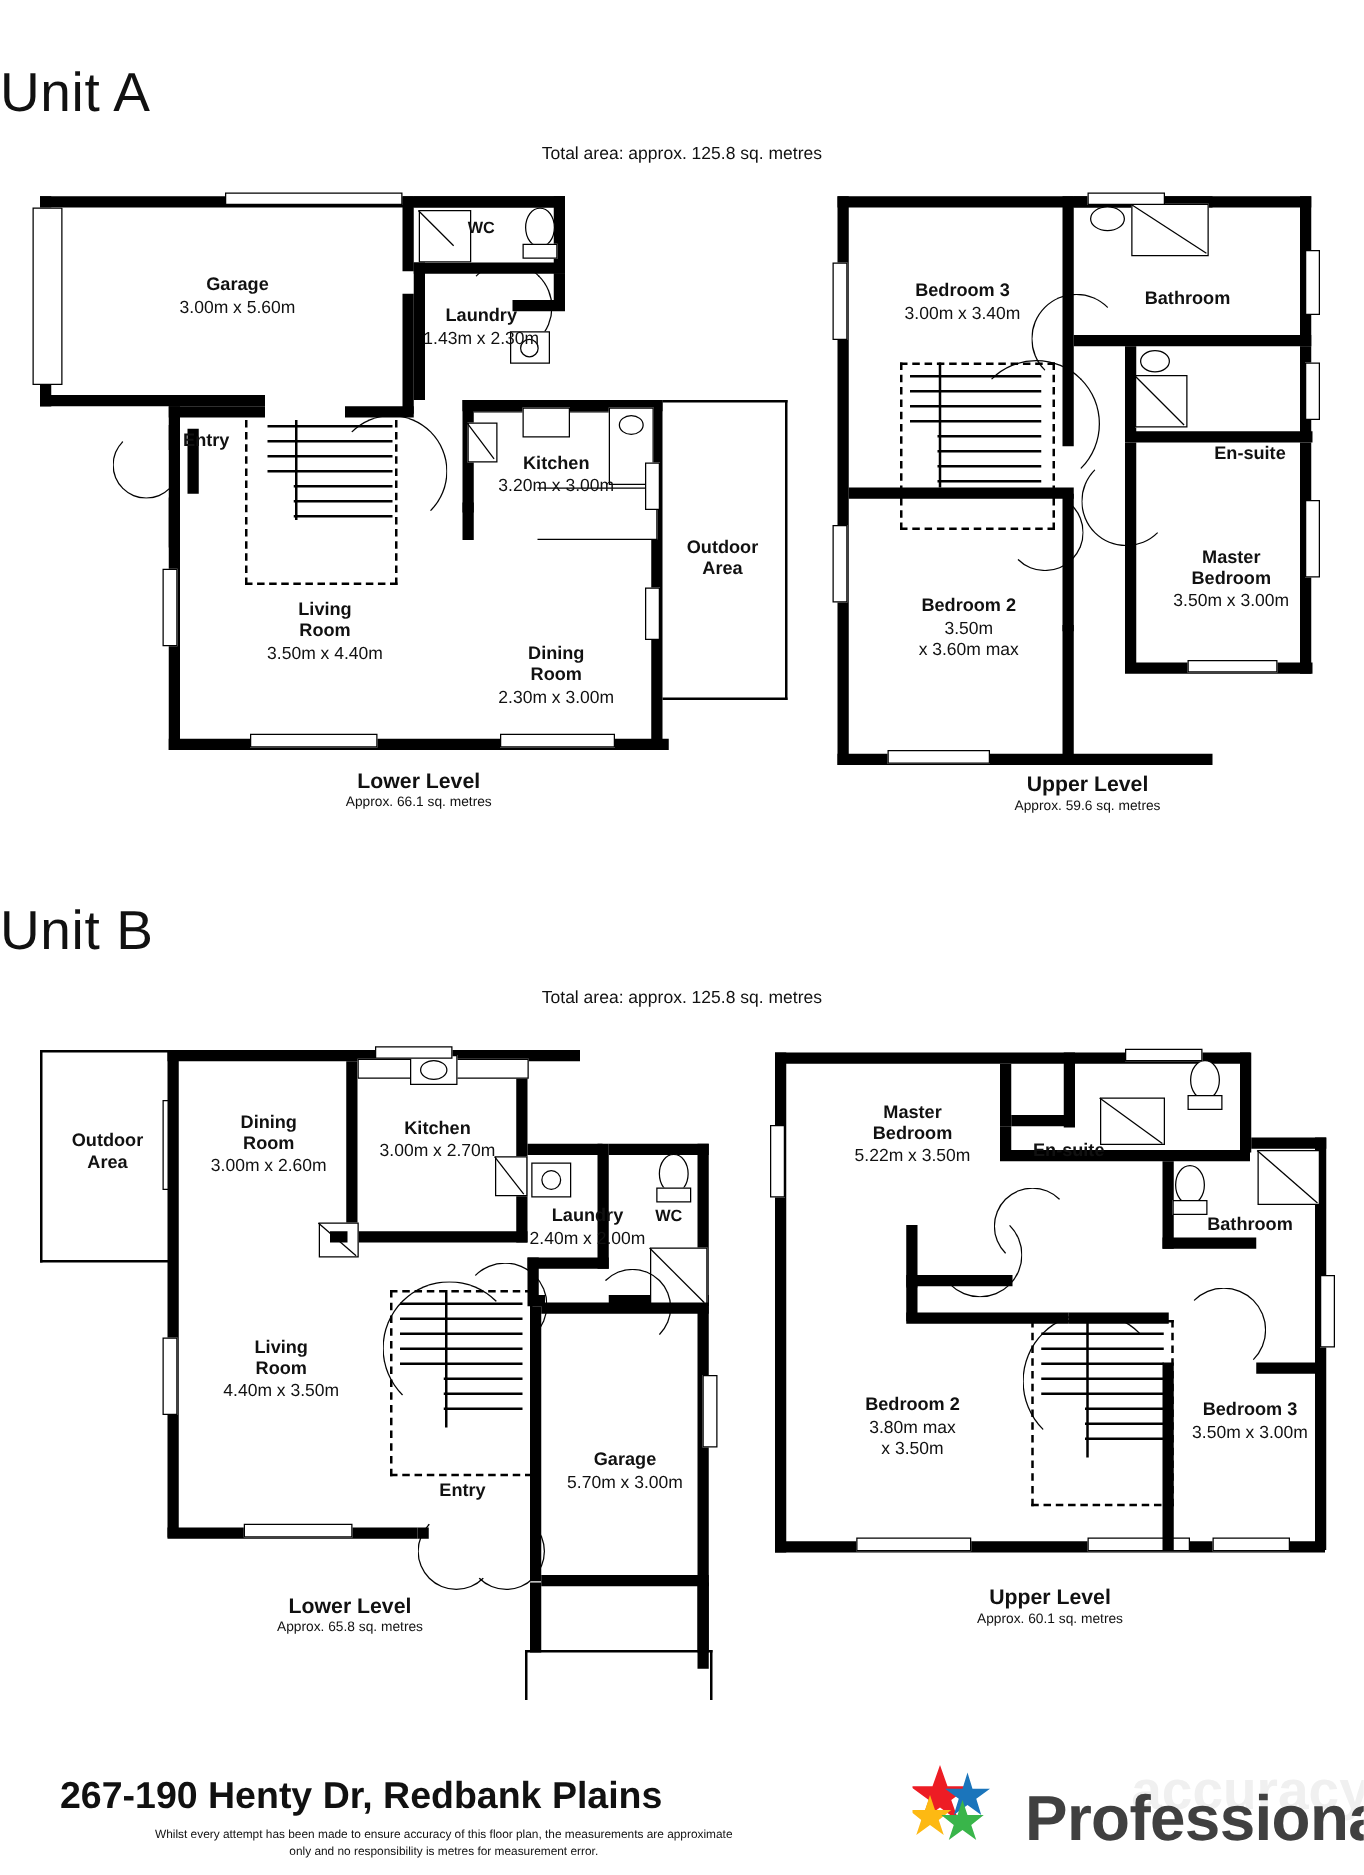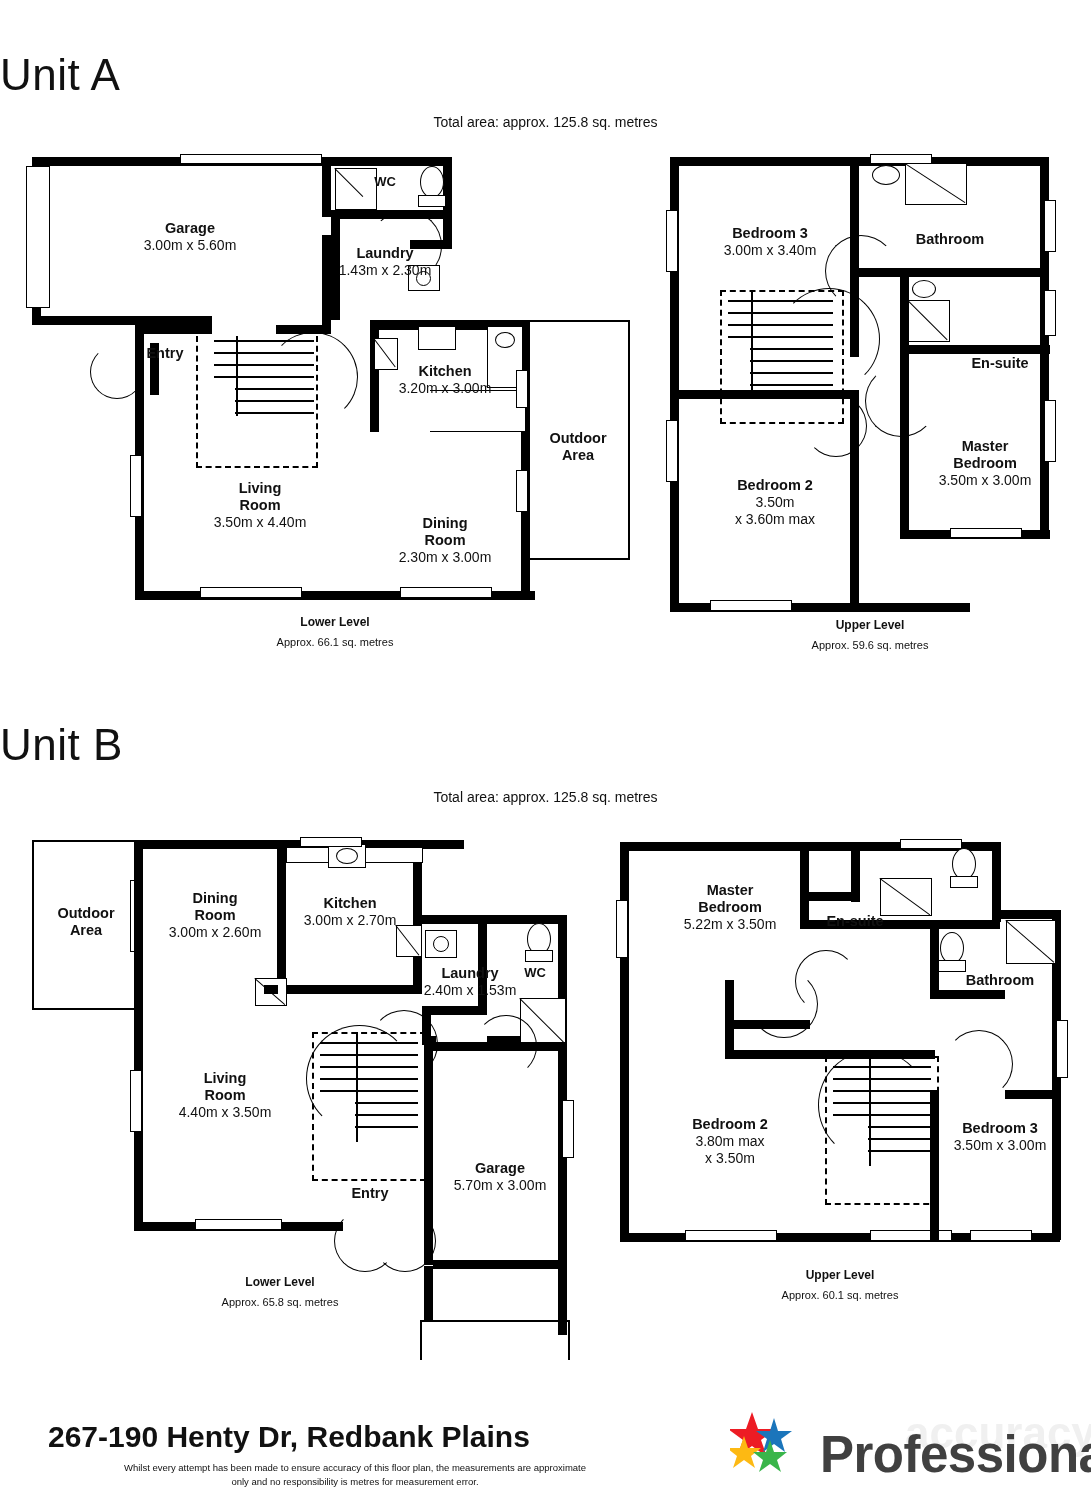--- a/index.html
+++ b/index.html
@@ -1,20 +1,20 @@
 <!DOCTYPE html>
 <html><head>
 <meta charset="utf-8">
 <style>
   html,body{margin:0;padding:0;background:#ffffff;}
   body{width:1091px;height:1500px;position:relative;font-family:"Liberation Sans",sans-serif;color:#111;overflow:hidden;}
   .abs{position:absolute;}
   .unit-title{font-size:44px;font-weight:400;text-align:left;width:100%;letter-spacing:0.5px;}
   .unit-sub{font-size:14px;text-align:center;width:100%;}
-  .level-title{font-size:12px;font-weight:bold;text-align:center;}
+  .level-title{font-size:17px;font-weight:bold;text-align:center;}
   .level-sub{font-size:11px;text-align:center;}
   .room{position:absolute;text-align:center;line-height:1.18;}
   .room .n{font-size:14.5px;font-weight:bold;display:block;}
   .room .d{font-size:14px;display:block;}
   .room.small .n{font-size:13px;}
   
   .w{position:absolute;background:#000;}
   .thin{position:absolute;background:#000;}
   .win{position:absolute;background:#fff;border:1.6px solid #000;}
   .dash{position:absolute;}
@@ -312,21 +312,21 @@
     <span class="n">Dining</span>
     <span class="n">Room</span>
     <span class="d">3.00m x 2.60m</span>
   </div>
   <div class="room" style="left:285px;top:75px;width:130px;">
     <span class="n">Kitchen</span>
     <span class="d">3.00m x 2.70m</span>
   </div>
   <div class="room" style="left:400px;top:145px;width:140px;">
     <span class="n">Laundry</span>
-    <span class="d">2.40m x 1.53m</span>
+    <span class="d">2.40m x 2.00m</span>
   </div>
   <div class="room small" style="left:505px;top:145px;width:60px;">
     <span class="n">WC</span>
   </div>
   <div class="room" style="left:145px;top:250px;width:160px;">
     <span class="n">Living</span>
     <span class="n">Room</span>
     <span class="d">4.40m x 3.50m</span>
   </div>
   <div class="room" style="left:315px;top:365px;width:110px;">

